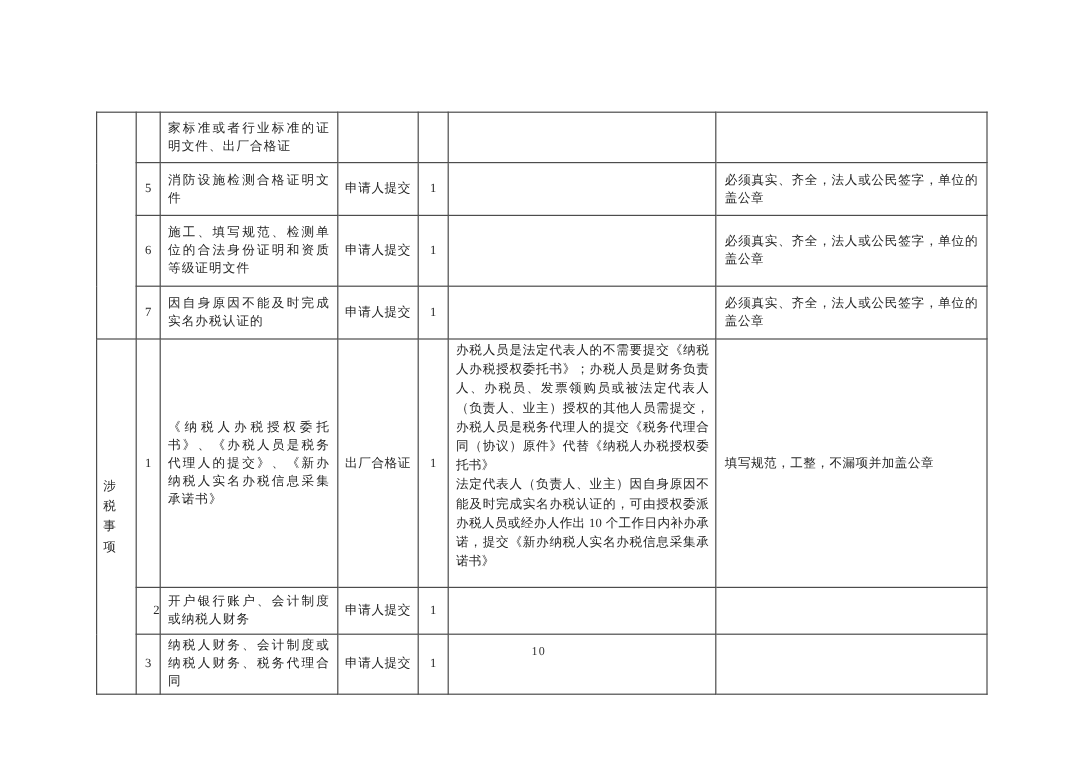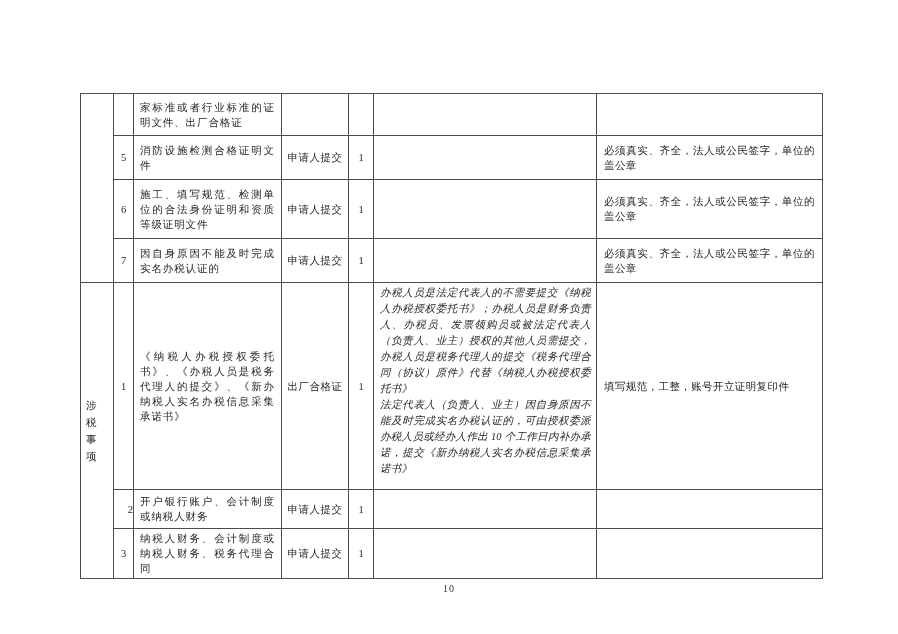--- a/index.html
+++ b/index.html
@@ -29,30 +29,30 @@
     text-align:left;letter-spacing:1px;line-height:17px;padding:0 5px;
   }
   td.num{text-align:center;padding:1px 1px;}
   td.num.clip{text-align:right;padding-right:0;}
   td.doc{
     text-align:justify;letter-spacing:0.9px;padding:2px 6px;
   }
   td.sub{text-align:center;letter-spacing:0.5px;padding:1px 2px;}
   td.cnt{text-align:center;}
   td.n1{
-    vertical-align:top;padding:2px 5px 2px 6px;font-style:italic;
+    vertical-align:top;padding:2px 5px 2px 6px;
   }
   td.n1 p{
     margin:0;text-align:justify;letter-spacing:0.2px;line-height:16px;
   }
   td.n2{
     text-align:justify;letter-spacing:0.4px;padding:2px 7px;
   }
   .pagenum{
-    position:absolute;top:583px;left:0;width:898px;
+    position:absolute;top:538px;left:0;width:898px;
     text-align:center;font-size:10px;letter-spacing:1px;color:#333333;
   }
 </style>
 </head>
 <body>
 
 <div>
 
   <table class="doc-table">
     <colgroup>
@@ -106,21 +106,21 @@
     <tr class="h202">
       <td class="cat" rowspan="3">涉税事项</td>
       <td class="num">1</td>
       <td class="doc">《纳税人办税授权委托书》、《办税人员是税务代理人的提交》、《新办纳税人实名办税信息采集承诺书》</td>
       <td class="sub">出厂合格证</td>
       <td class="cnt">1</td>
       <td class="n1">
         <p>办税人员是法定代表人的不需要提交《纳税人办税授权委托书》；办税人员是财务负责人、办税员、发票领购员或被法定代表人（负责人、业主）授权的其他人员需提交，办税人员是税务代理人的提交《税务代理合同（协议）原件》代替《纳税人办税授权委托书》</p>
         <p>法定代表人（负责人、业主）因自身原因不能及时完成实名办税认证的，可由授权委派办税人员或经办人作出 10 个工作日内补办承诺，提交《新办纳税人实名办税信息采集承诺书》</p>
       </td>
-      <td class="n2">填写规范，工整，账号开立证明复印件</td>
+      <td class="n2">填写规范，工整，不漏项并加盖公章</td>
     </tr>
 
     <tr class="h34">
       <td class="num clip">2</td>
       <td class="doc">开户银行账户、会计制度或纳税人财务</td>
       <td class="sub">申请人提交</td>
       <td class="cnt">1</td>
       <td class="n1"></td>
       <td class="n2"></td>
     </tr>

